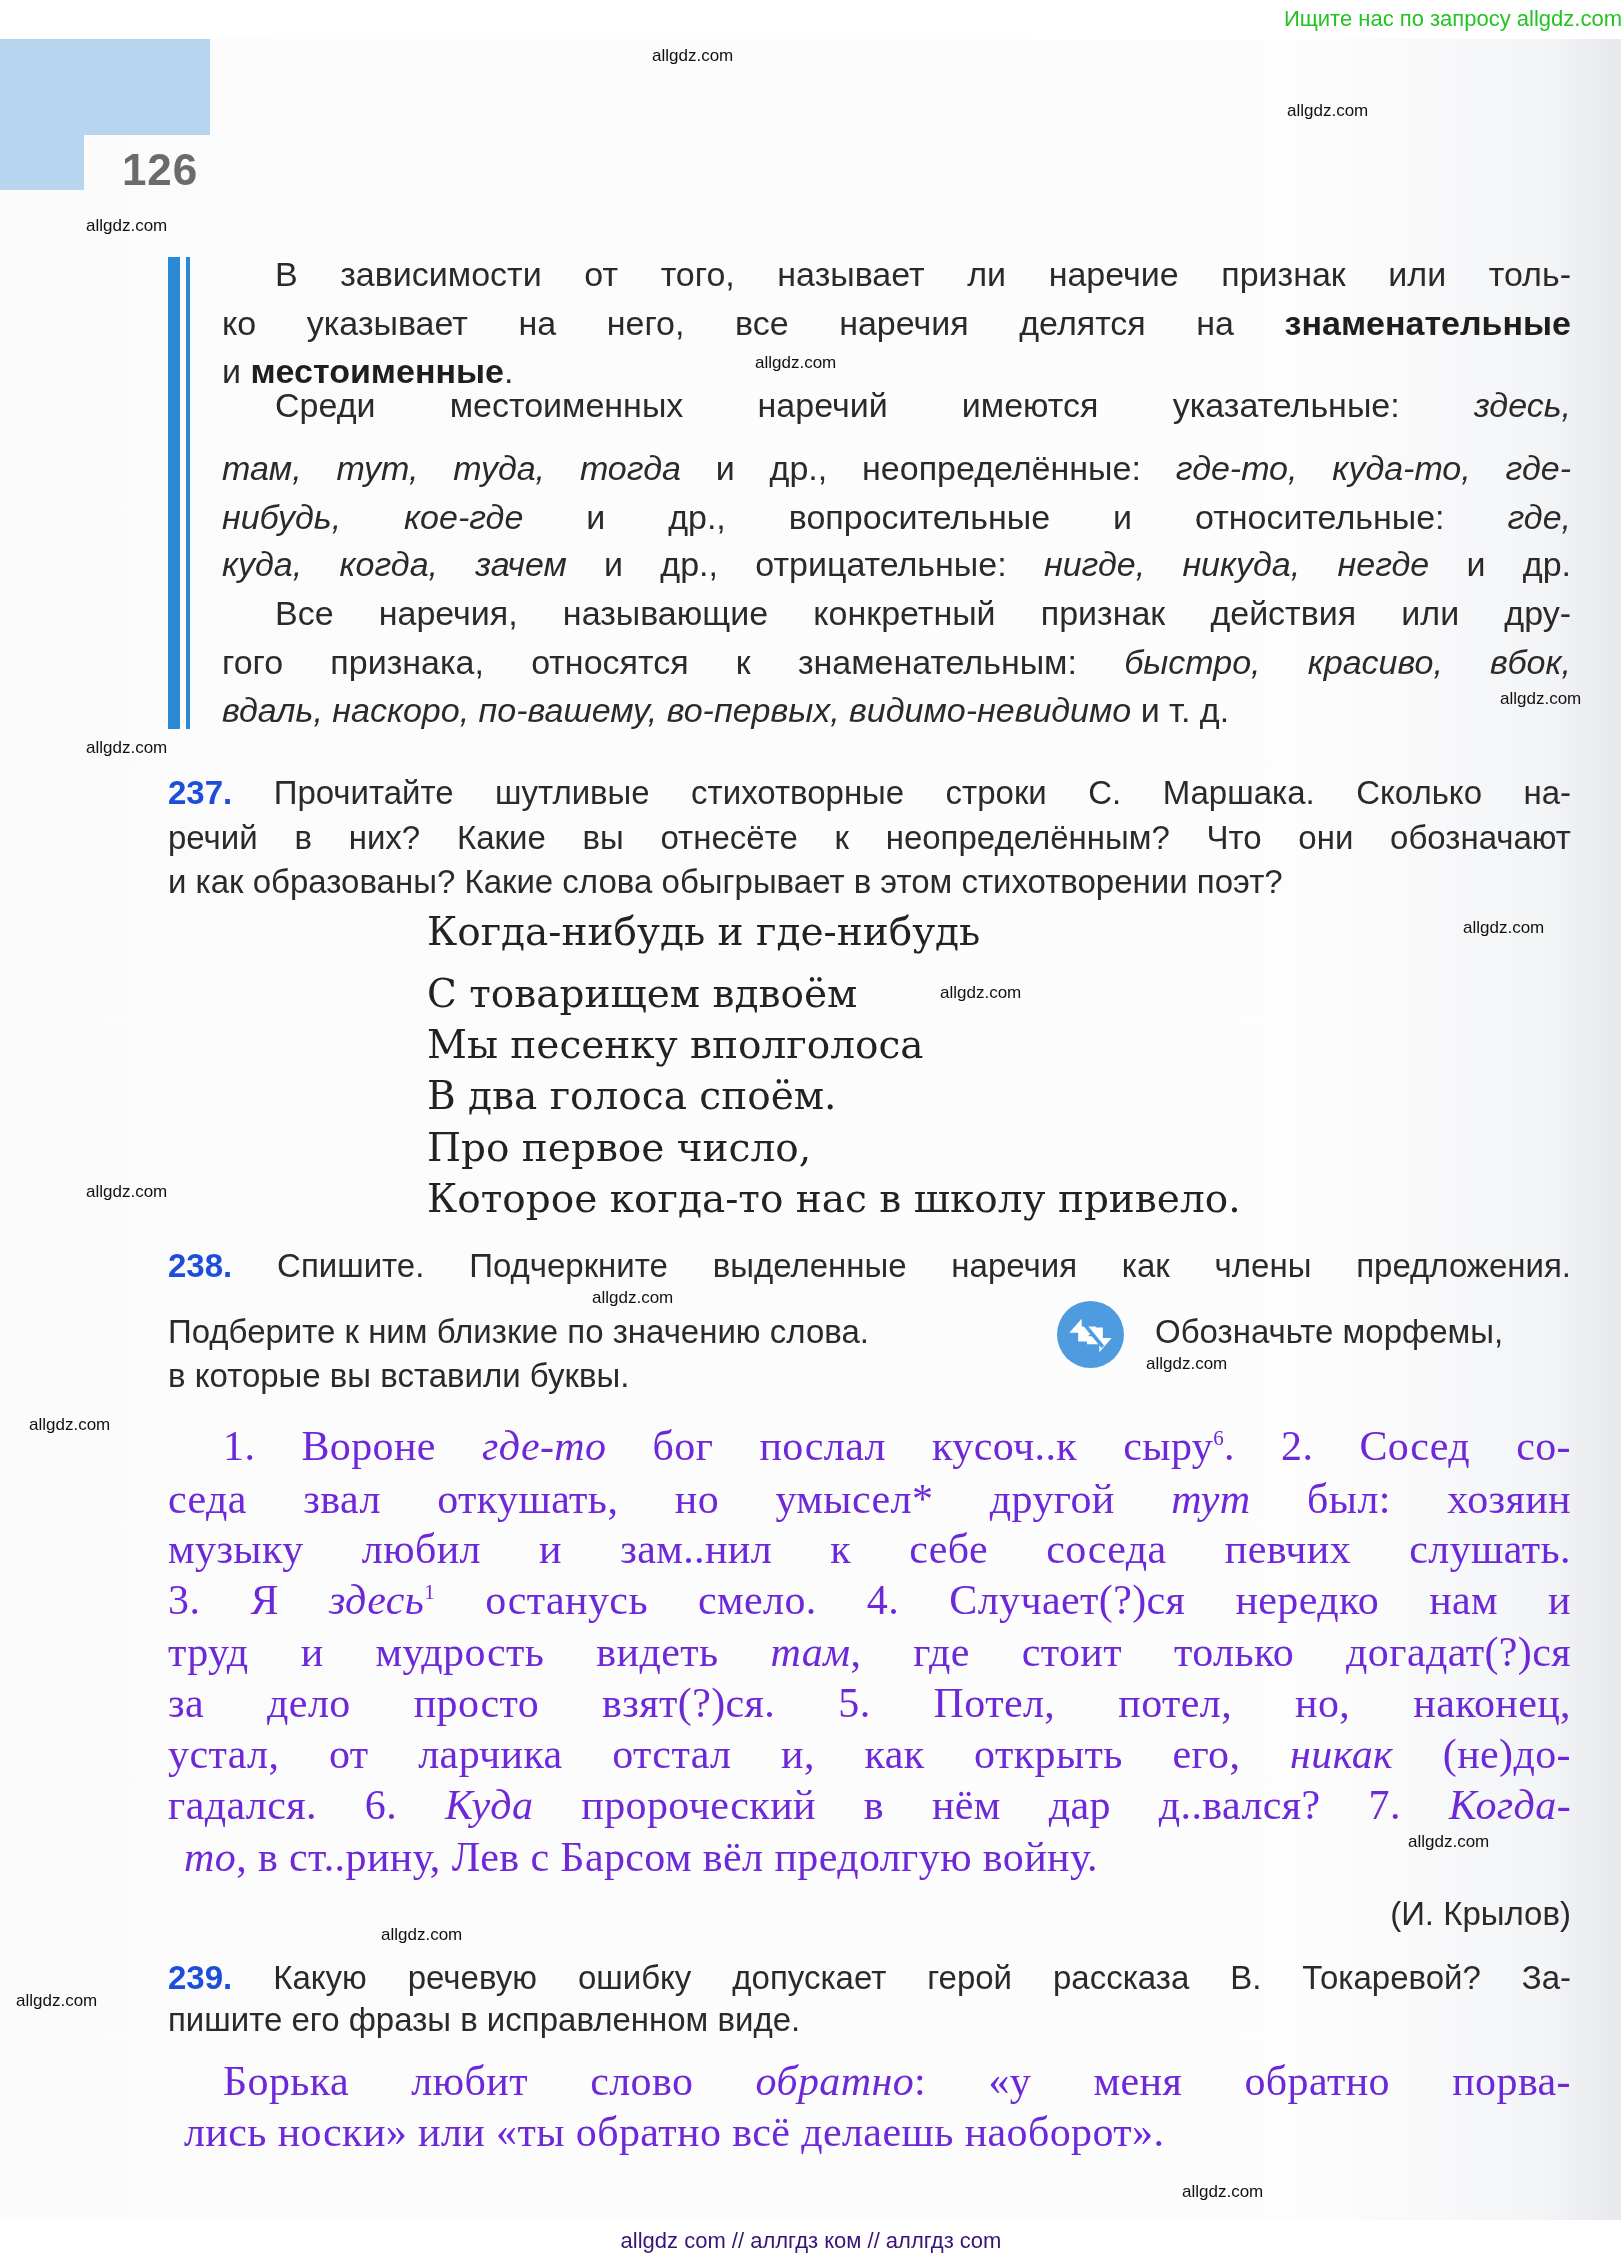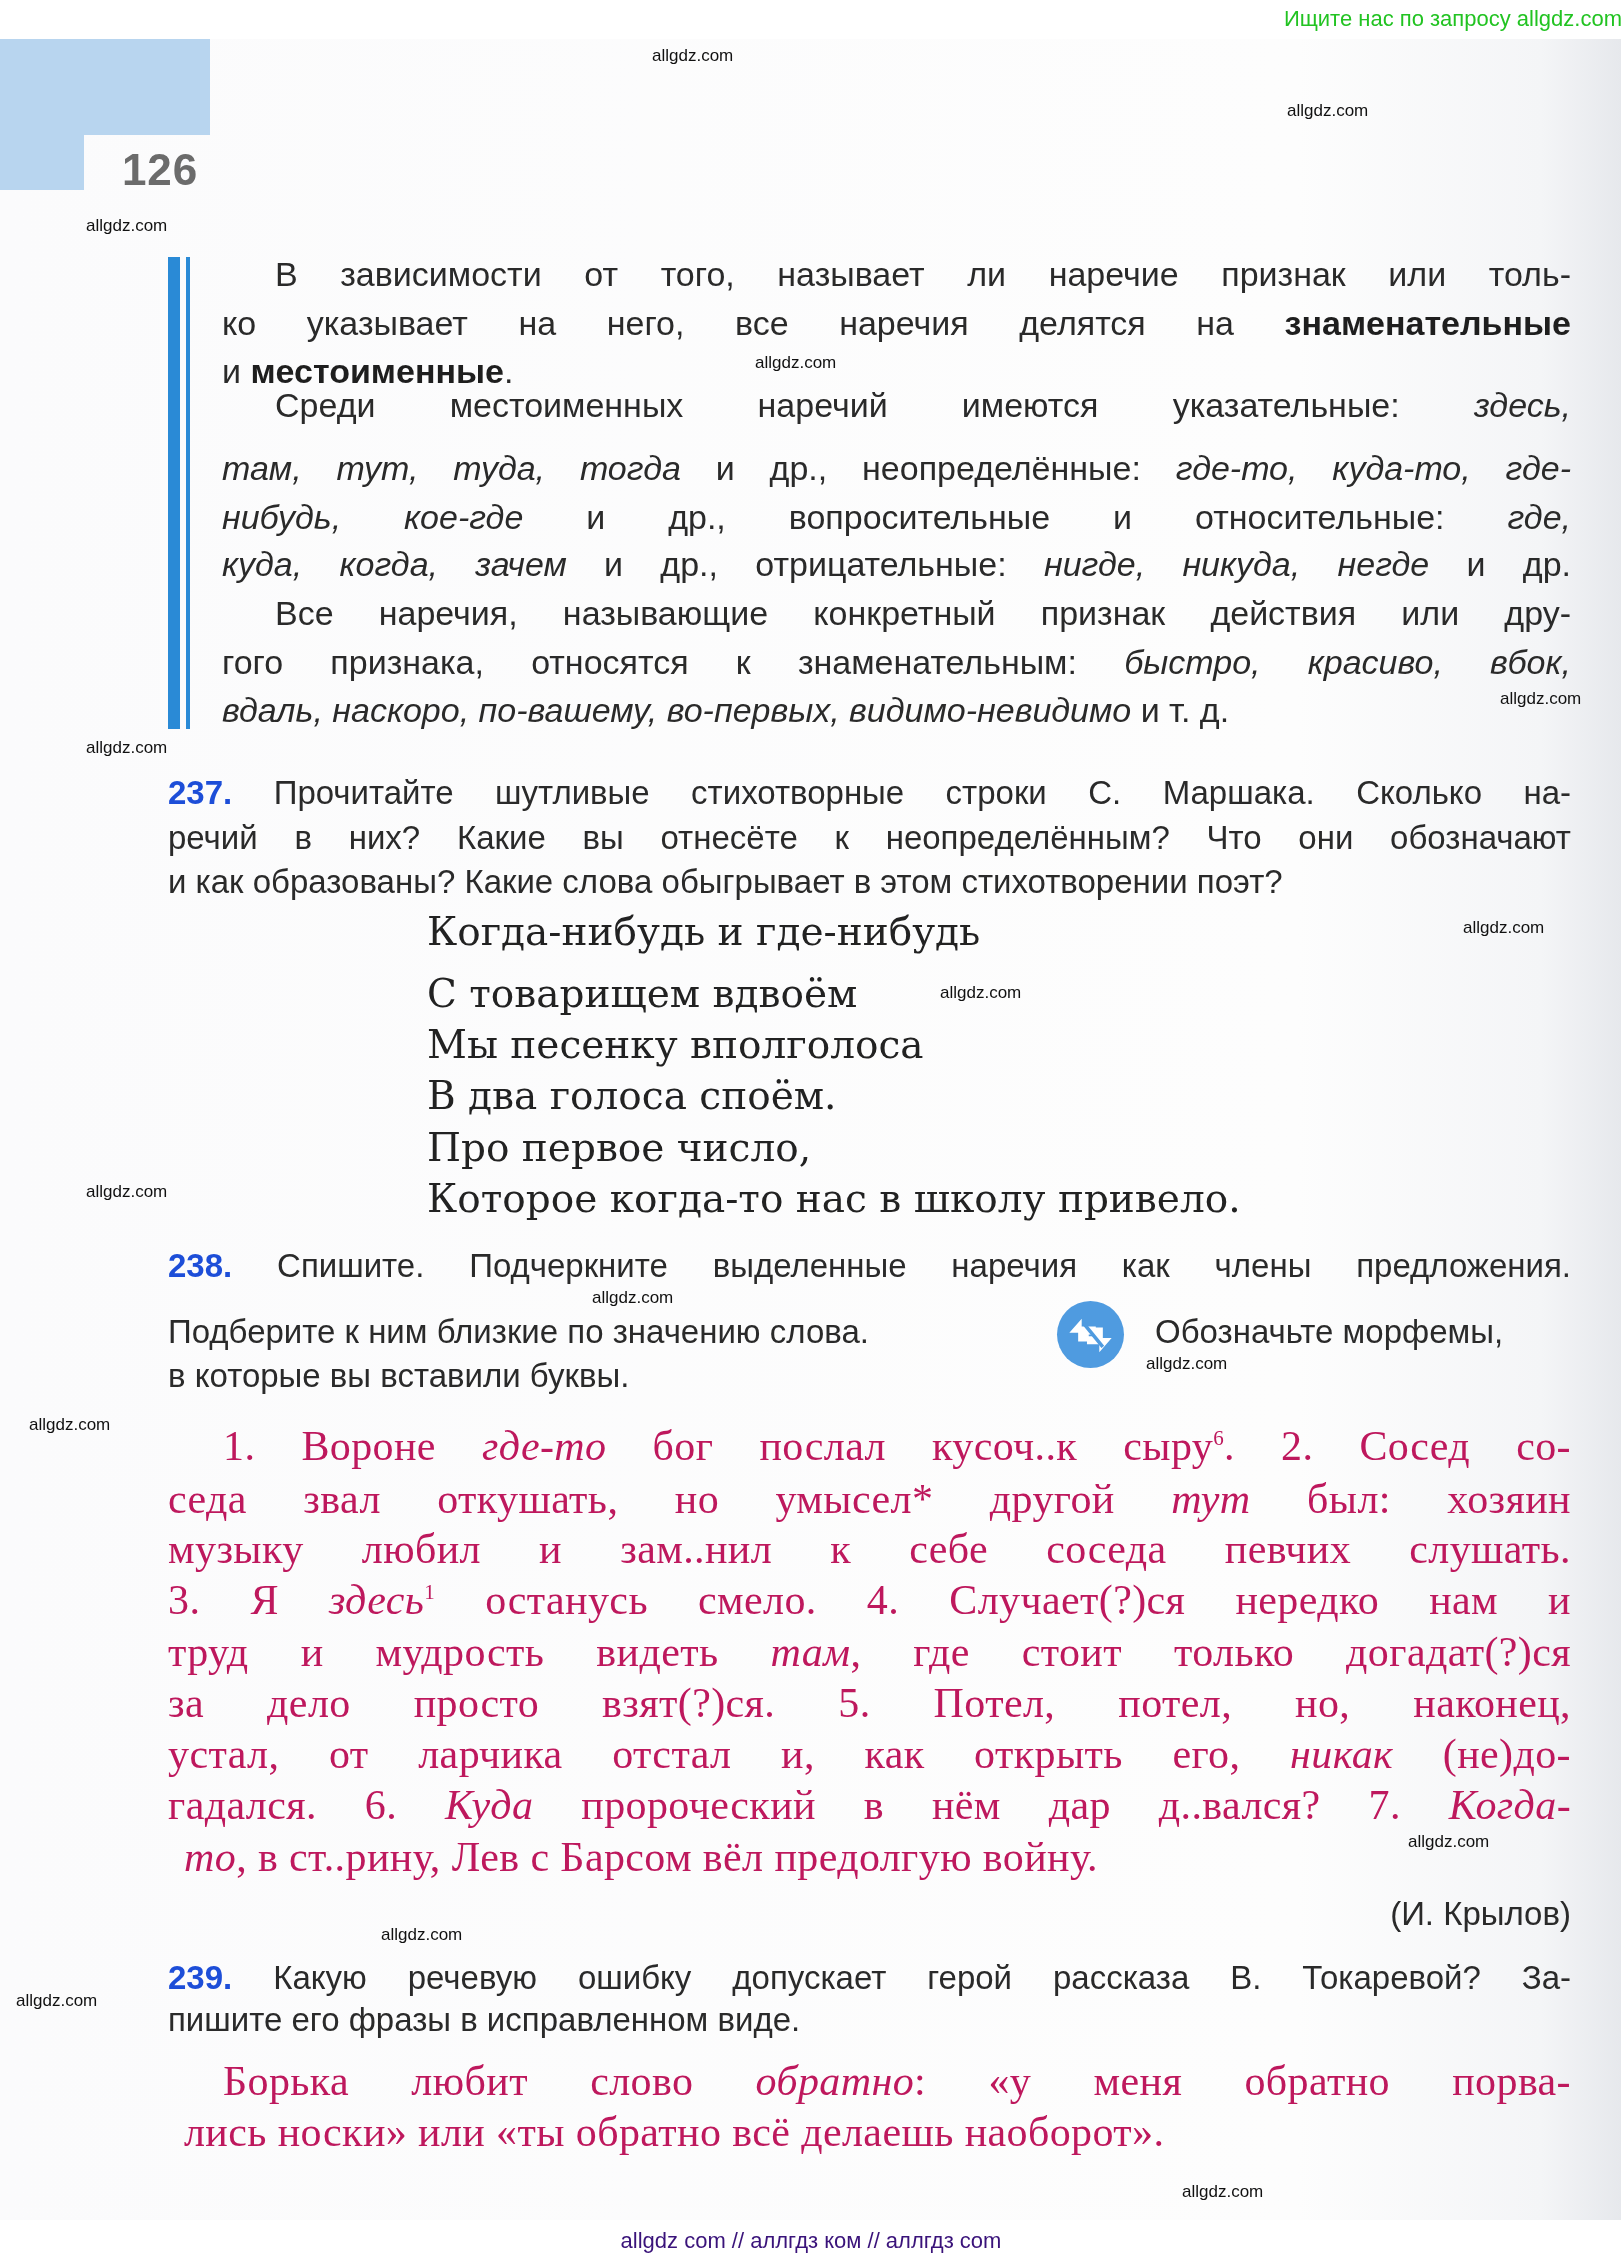--- a/index.html
+++ b/index.html
@@ -46,21 +46,21 @@
   .ex-line.last { text-align-last:left; }
   .ex-num { color:#1d4ed8; font-weight:bold; }
 
   .poem-line {
     position:absolute; left:427px; white-space:nowrap;
     font-family:"DejaVu Serif", serif; font-size:39px; line-height:48px; color:#222;
   }
 
   .serif-line {
     position:absolute; left:168px; width:1403px; white-space:nowrap;
-    font-family:"Liberation Serif", serif; font-size:42px; line-height:50px; color:#be185d;
+    font-family:"Liberation Serif", serif; font-size:42px; line-height:50px; color:#6d28d9;
     text-align:justify; text-align-last:justify; letter-spacing:0.4px;
   }
   .serif-line.first { left:223px; width:1348px; }
   .serif-line.last { text-align-last:left;margin-left:16px; }
   .serif-line i { font-style:italic; }
   .serif-line sup { font-size:21px; vertical-align:super; line-height:0; }
 
   .signature { position:absolute; right:51px; font-size:33px; line-height:41px; }
 
   .morph-icon {

